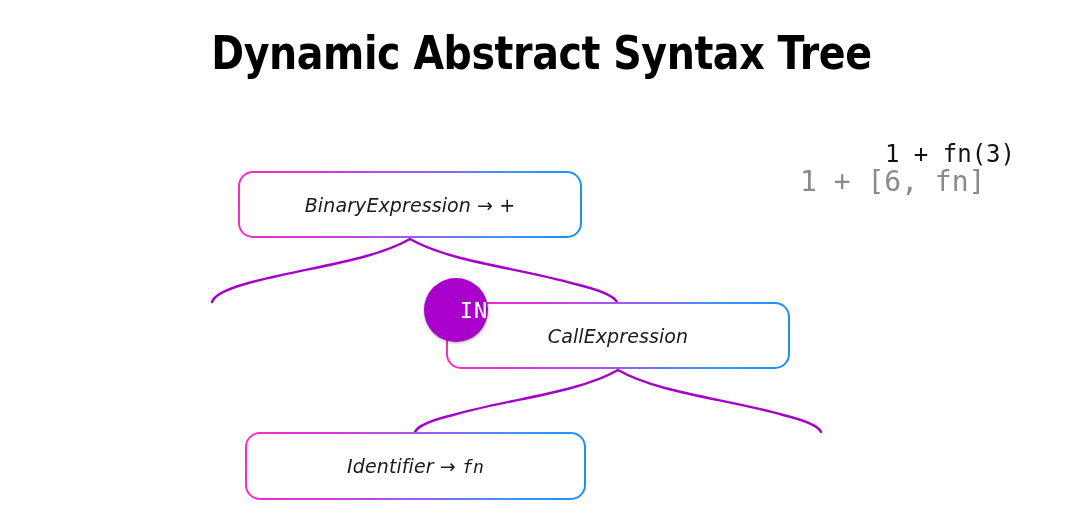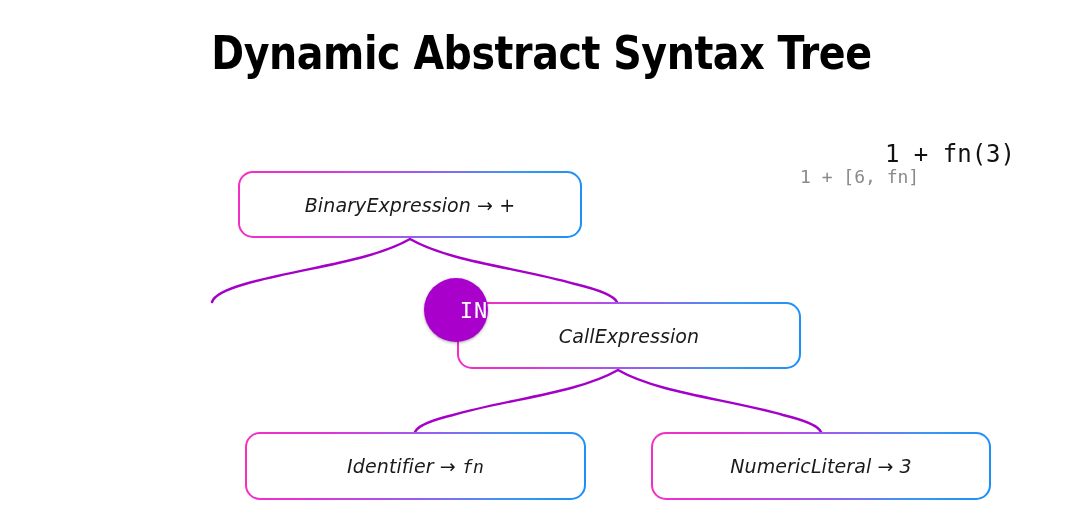--- a/index.html
+++ b/index.html
@@ -51,21 +51,21 @@
     white-space: pre;
     line-height: 1.0;
   }
   .code-line.primary {
     font-size: 24px;
     color: #111111;
     margin-bottom: 2px;
     text-align: right;
   }
   .code-line.secondary {
-    font-size: 18px;
+    font-size: 28px;
     color: #8a8a8a;
   }
 
   
   #edges {
     position: absolute;
     left: 0; top: 0;
     width: 1083px;
     height: 529px;
     pointer-events: none;
@@ -101,21 +101,21 @@
   }
   .node-label .mono {
     font-family: "DejaVu Sans Mono", monospace;
     font-size: 18px;
     margin-top: 12px;
   }
 
   
   #node-root        { left: 238px; top: 171px; width: 344px; height: 67px; }
   #node-numlit1     { left: 40px;  top: 302px; width: 345px; height: 67px; }
-  #node-call        { left: 457px; top: 302px; width: 344px; height: 67px; }
+  #node-call        { left: 446px; top: 302px; width: 344px; height: 67px; }
   #node-identifier  { left: 245px; top: 432px; width: 341px; height: 68px; }
   #node-numlit3     { left: 651px; top: 432px; width: 340px; height: 68px; }
 
   
   #badge-in {
     position: absolute;
     left: 424px;
     top: 278px;
     width: 64px;
     height: 64px;
@@ -165,21 +165,18 @@
 
 
   <div class="node" id="node-call">
     <span class="node-label">CallExpression</span>
   </div>
 
   <div class="node" id="node-identifier">
     <span class="node-label"><span>Identifier</span><span>&nbsp;→&nbsp;</span><span class="mono">fn</span></span>
   </div>
 
-  <div class="node" id="node-numlit3">
-    <span class="node-label">NumericLiteral → 3</span>
-  </div>
 
   <div id="badge-in">
     <span class="badge-text">IN</span>
   </div>
 
 </div>
 
 </body></html>

